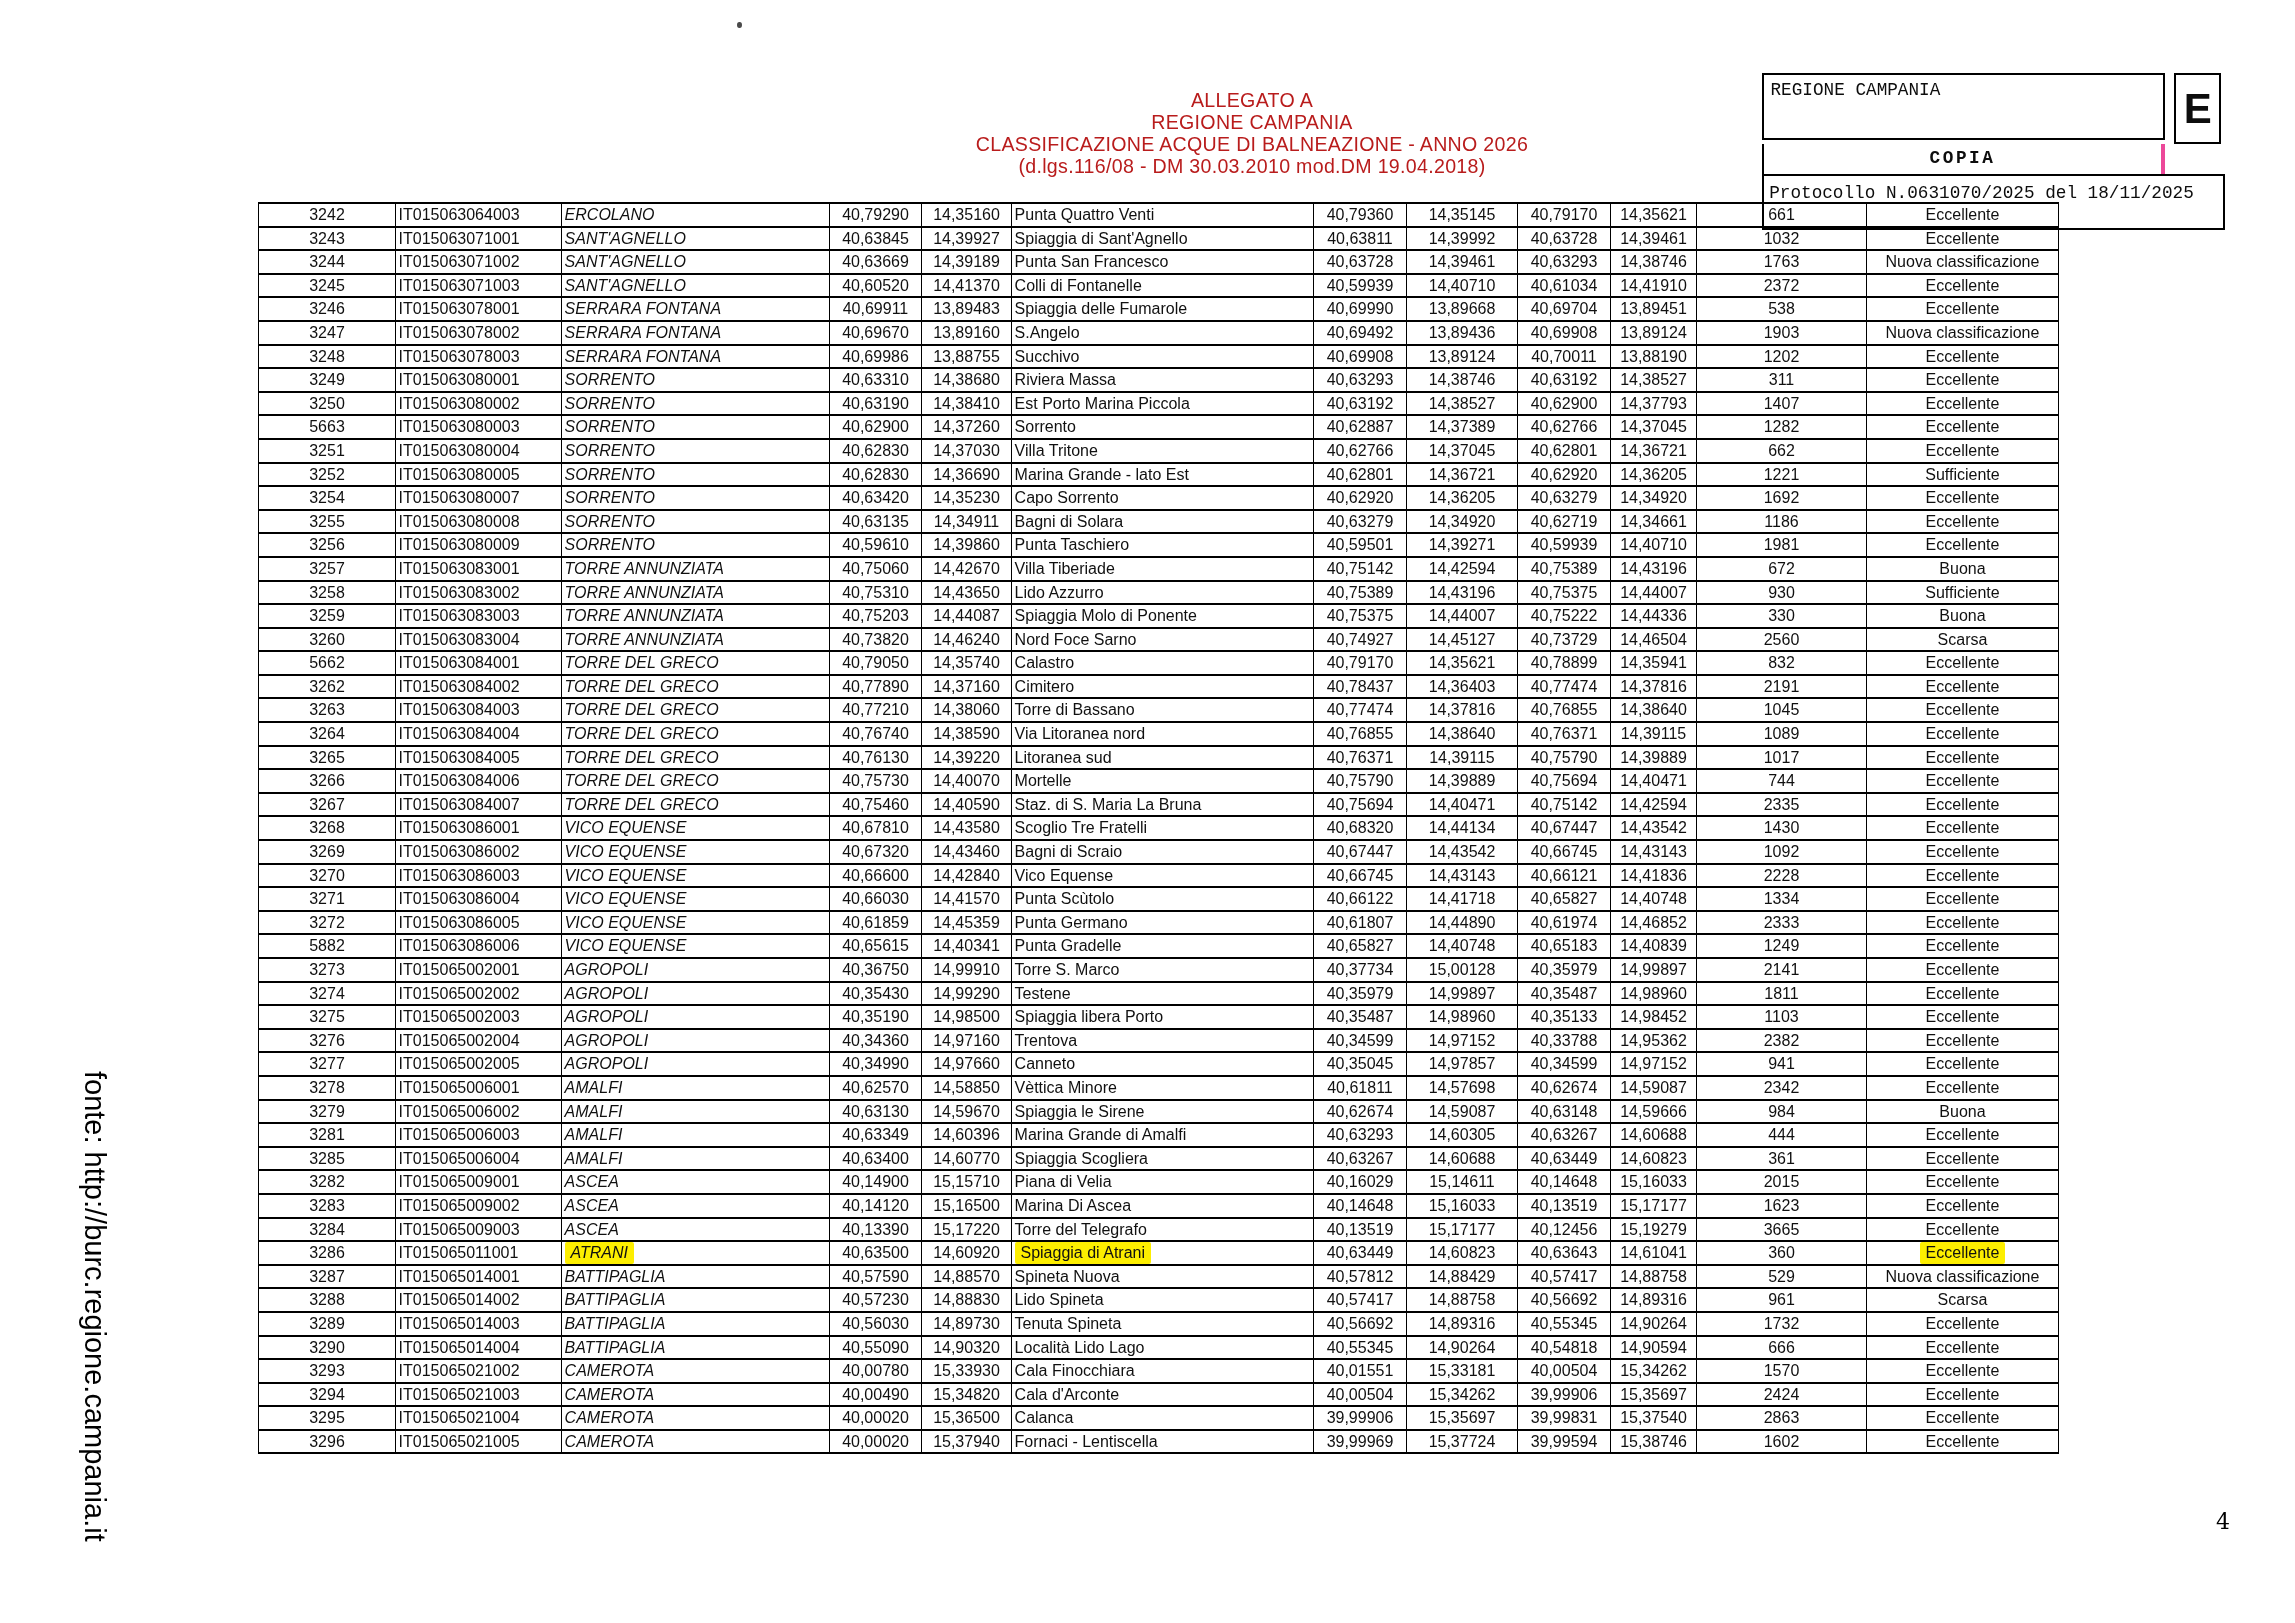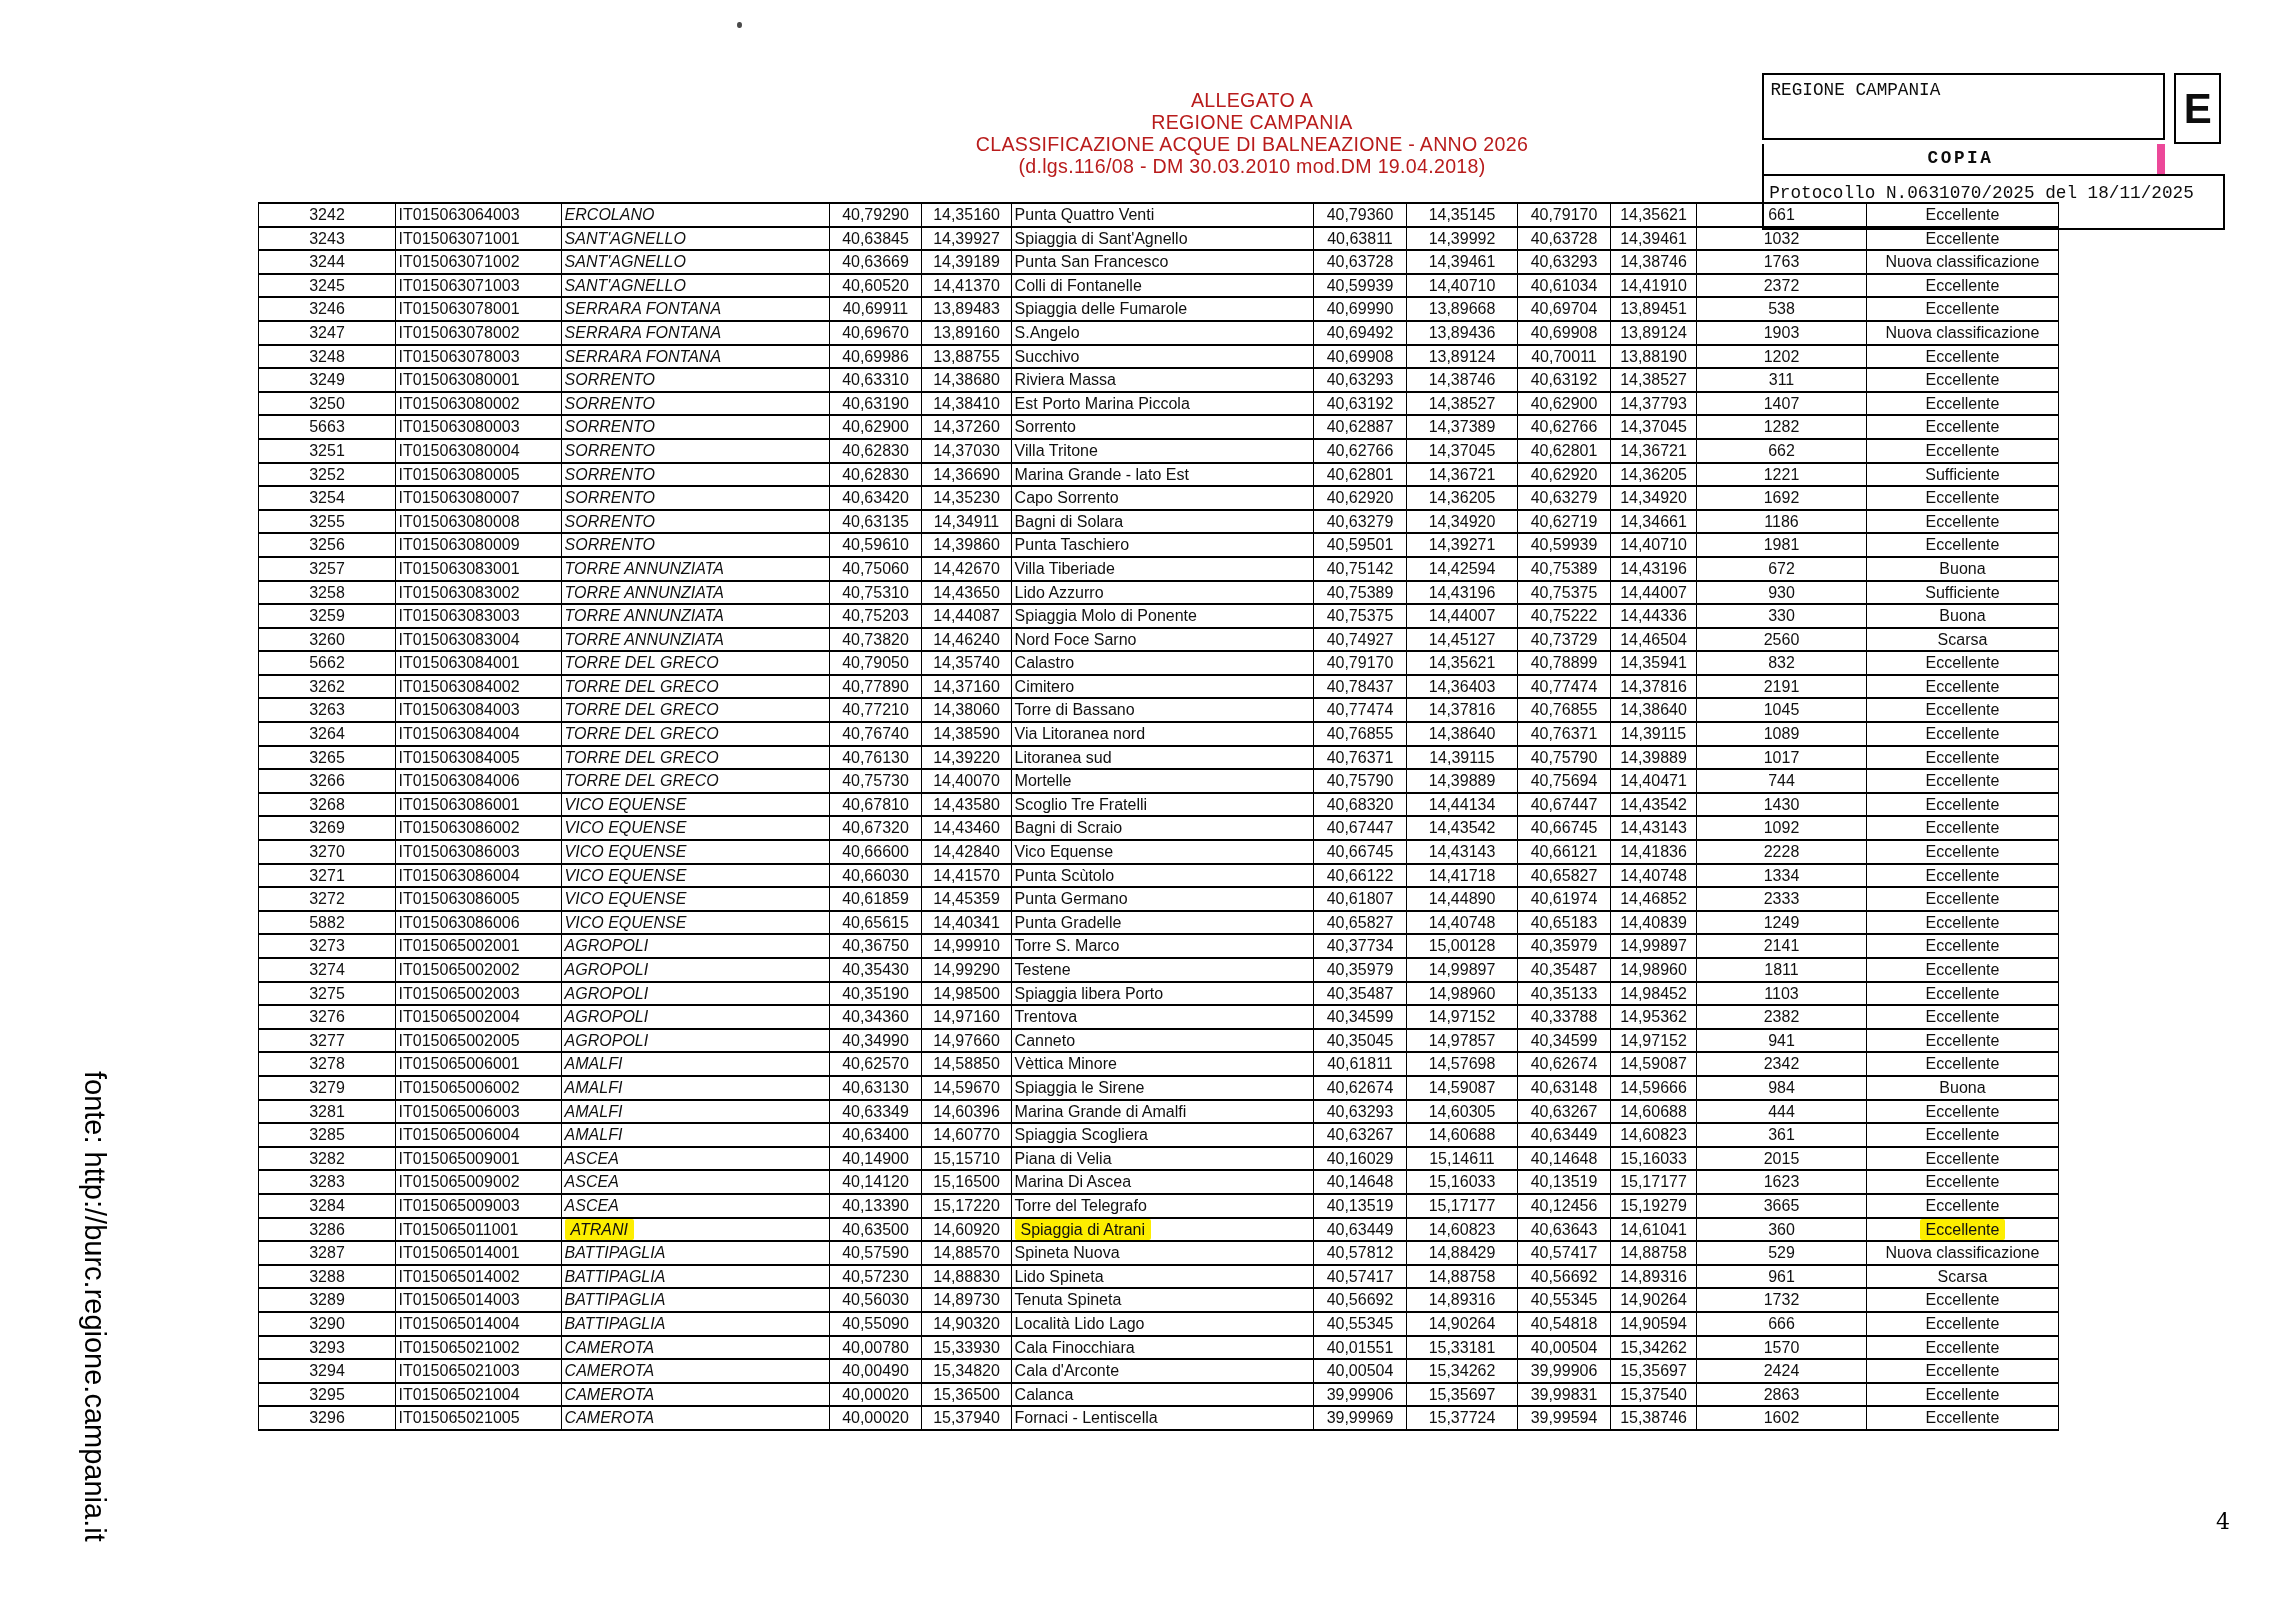--- a/index.html
+++ b/index.html
@@ -28,21 +28,21 @@
     box-sizing:border-box;width:403px;height:67px;
     border:2px solid #000;padding:5.2px 0 0 6.5px;
   }
   .stamp-letter{
     box-sizing:border-box;width:47px;height:71px;margin-left:9.2px;
     border:2.6px solid #000;display:flex;align-items:center;justify-content:center;
     font-family:"Liberation Sans",sans-serif;font-weight:bold;font-size:42px;
   }
   .stamp-copia{
     box-sizing:border-box;width:403px;height:30px;line-height:29px;
-    border-left:2px solid #000;border-right:8px solid #ec4899;
+    border-left:2px solid #000;border-right:4px solid #ec4899;
     text-align:center;font-weight:bold;letter-spacing:2.6px;
   }
   .stamp-protocol{
     box-sizing:border-box;width:463px;height:56px;line-height:34px;
     border:2px solid #000;padding-left:5.2px;white-space:nowrap;
   }
 
   
   table.beach-table{
     position:absolute;left:258px;top:202px;width:1801px;
@@ -463,20 +463,34 @@
           <td class="c4">14,40070</td>
           <td class="c5">Mortelle</td>
           <td class="c6">40,75790</td>
           <td class="c7">14,39889</td>
           <td class="c8">40,75694</td>
           <td class="c9">14,40471</td>
           <td class="c10">744</td>
           <td class="c11">Eccellente</td>
         </tr>
         <tr>
+          <td class="c0">3267</td>
+          <td class="c1">IT015063084007</td>
+          <td class="c2">TORRE DEL GRECO</td>
+          <td class="c3">40,75460</td>
+          <td class="c4">14,40590</td>
+          <td class="c5">Staz. di S. Maria La Bruna</td>
+          <td class="c6">40,75694</td>
+          <td class="c7">14,40471</td>
+          <td class="c8">40,75142</td>
+          <td class="c9">14,42594</td>
+          <td class="c10">2335</td>
+          <td class="c11">Eccellente</td>
+        </tr>
+        <tr>
           <td class="c0">3268</td>
           <td class="c1">IT015063086001</td>
           <td class="c2">VICO EQUENSE</td>
           <td class="c3">40,67810</td>
           <td class="c4">14,43580</td>
           <td class="c5">Scoglio Tre Fratelli</td>
           <td class="c6">40,68320</td>
           <td class="c7">14,44134</td>
           <td class="c8">40,67447</td>
           <td class="c9">14,43542</td>

